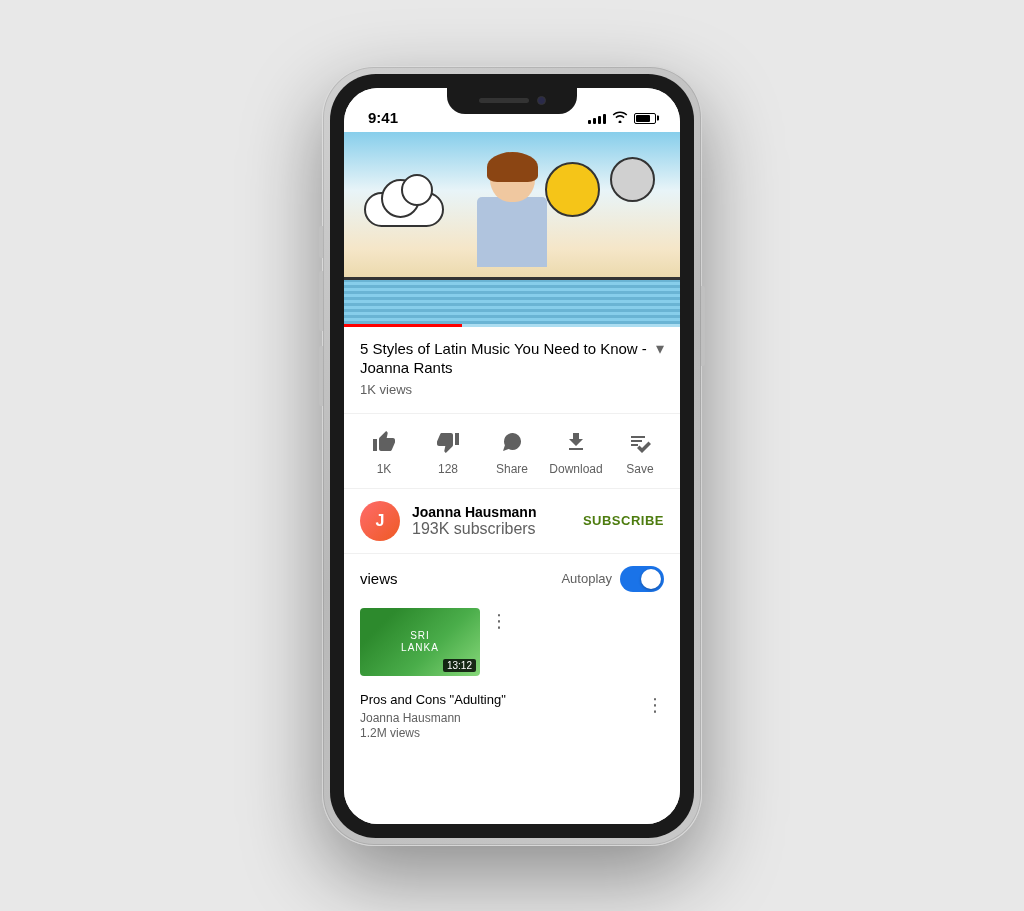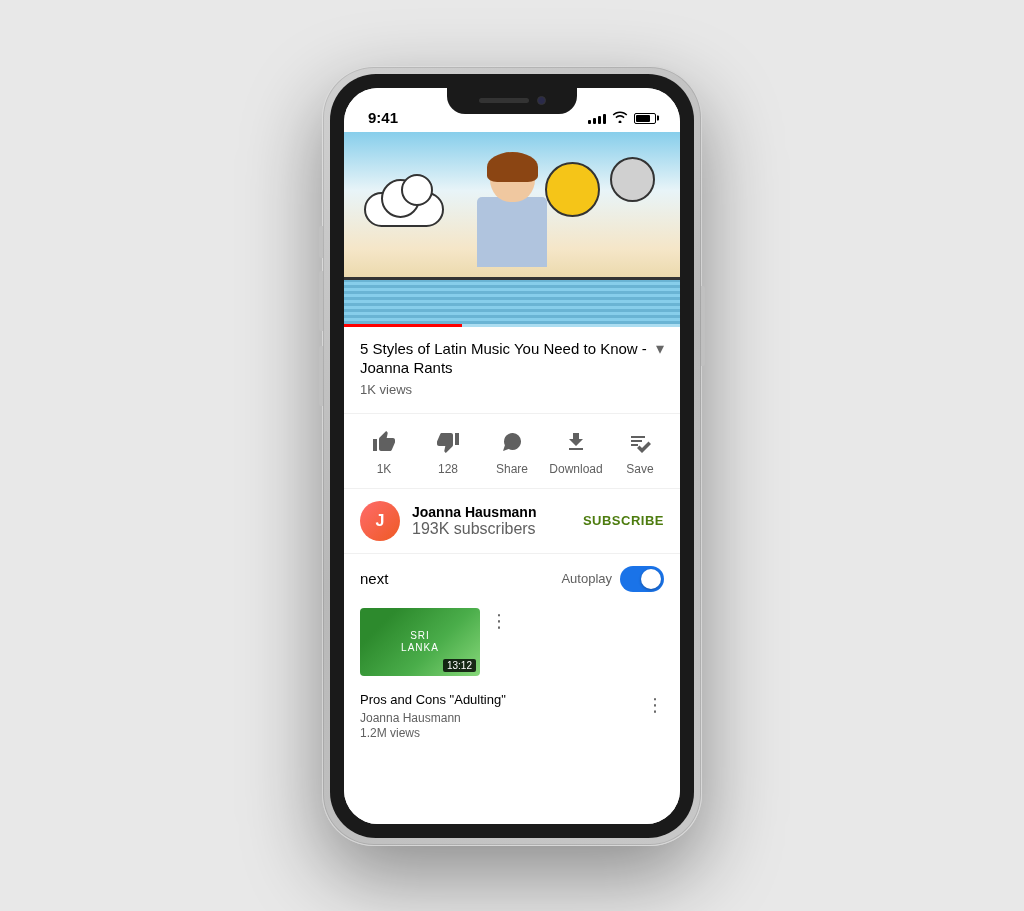--- a/index.html
+++ b/index.html
@@ -737,21 +737,21 @@
           </div>
           <div class="channel-info">
             <div class="channel-name">Joanna Hausmann</div>
             <div class="channel-subs">193K subscribers</div>
           </div>
           <button class="subscribe-btn">SUBSCRIBE</button>
         </div>
 
         <div class="upnext-section">
           <div class="upnext-row">
-            <span class="upnext-label">next</span>
+            <span class="upnext-label">views</span>
             <div class="autoplay-area">
               <span class="autoplay-label">Autoplay</span>
               <div class="toggle-switch">
                 <div class="toggle-knob"></div>
               </div>
             </div>
           </div>
         </div>
 
         <div class="video-list-item">

